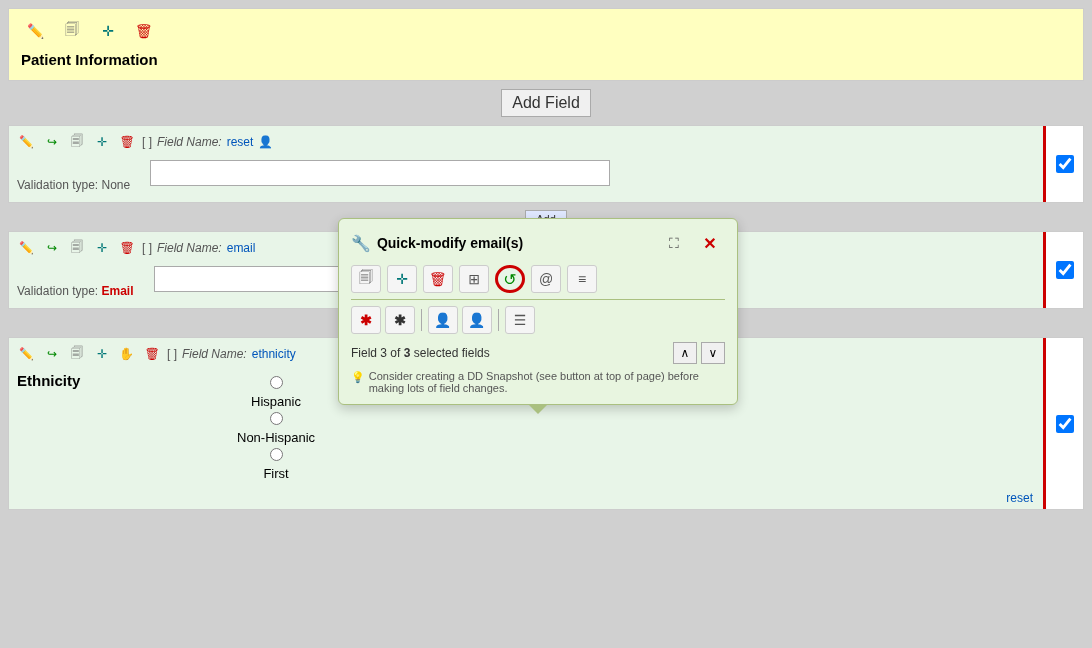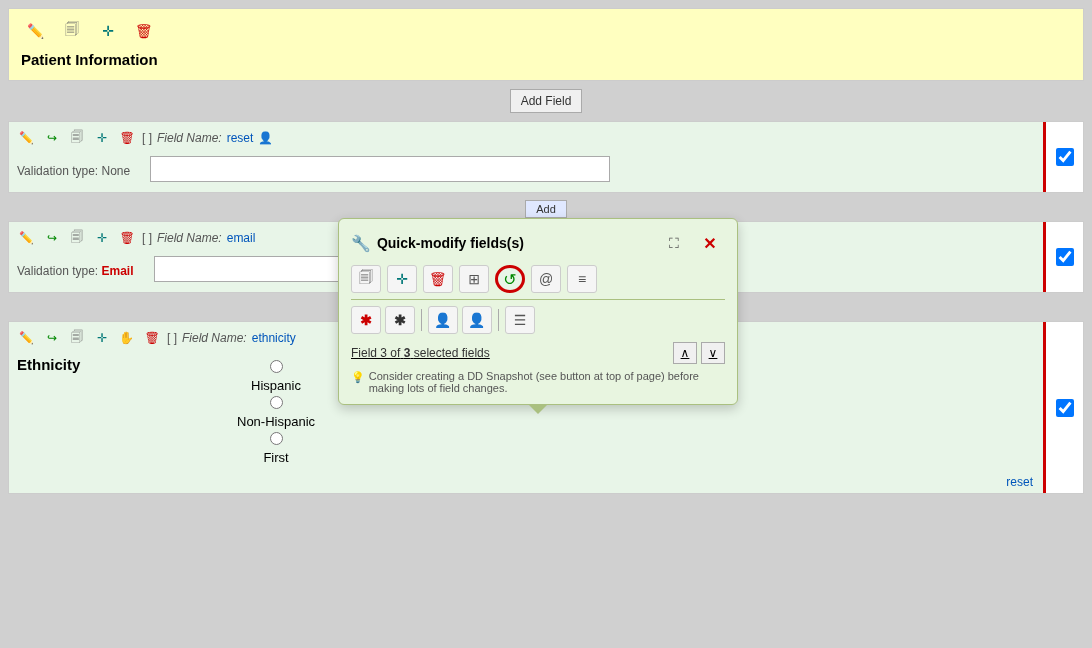--- a/index.html
+++ b/index.html
@@ -35,21 +35,21 @@
       display: flex;
       justify-content: center;
       gap: 4px;
       margin: 8px 8px;
     }
     .btn-bar {
       background: #f0f0f0;
       border: 1px solid #aaa;
       padding: 4px 10px;
       cursor: pointer;
-      font-size: 12px;
+      font-size: 16px;
       color: #333;
     }
 
     
     .field-row {
       background: #e8f5e8;
       border: 1px solid #ccc;
       margin: 0 8px 4px 8px;
       padding: 6px 8px;
       position: relative;
@@ -75,21 +75,21 @@
       padding: 4px 0;
     }
     .field-label {
       font-weight: bold;
       font-size: 15px;
       min-width: 200px;
     }
     .field-sub {
       font-size: 12px;
       color: #555;
-      margin-top: 8px;
+      margin-top: 18px;
     }
     .field-input-area {
       flex: 1;
       margin-left: 20px;
     }
     .text-input {
       width: 100%;
       max-width: 460px;
       height: 26px;
       border: 1px solid #aaa;
@@ -194,21 +194,20 @@
       display: flex;
       align-items: center;
       gap: 4px;
       margin-bottom: 8px;
     }
     .popup-nav-row {
       display: flex;
       align-items: center;
       justify-content: space-between;
       margin-bottom: 6px;
-      text-decoration: underline;
     }
     .popup-nav-text {
       font-size: 12px;
       color: #333;
     }
     .popup-nav-text strong { font-weight: bold; }
     .popup-nav-buttons {
       display: flex;
       gap: 4px;
     }
@@ -398,21 +397,21 @@
   <div class="field-checkbox">
     <input type="checkbox" checked="" style="">
   </div>
   <span class="reset-link">reset</span>
 </div>
 
 <div class="quick-modify-popup">
   <div class="popup-header">
     <div class="popup-title">
       <span style="font-size:16px;">🔧</span>
-      <span>Quick-modify fields(s)</span>
+      <span>Quick-modify email(s)</span>
     </div>
     <div class="popup-header-icons">
       <span class="icon-btn no-border" style="font-size:14px; color:#555;">⛶</span>
       <span class="icon-btn no-border icon-red" style="font-size:16px; font-weight:bold;">✕</span>
     </div>
   </div>
 
   <div class="popup-toolbar-row">
     <span class="icon-btn" style="color:#555;">🗐</span>
     <span class="icon-btn" style="color:#007777;">✛</span>

